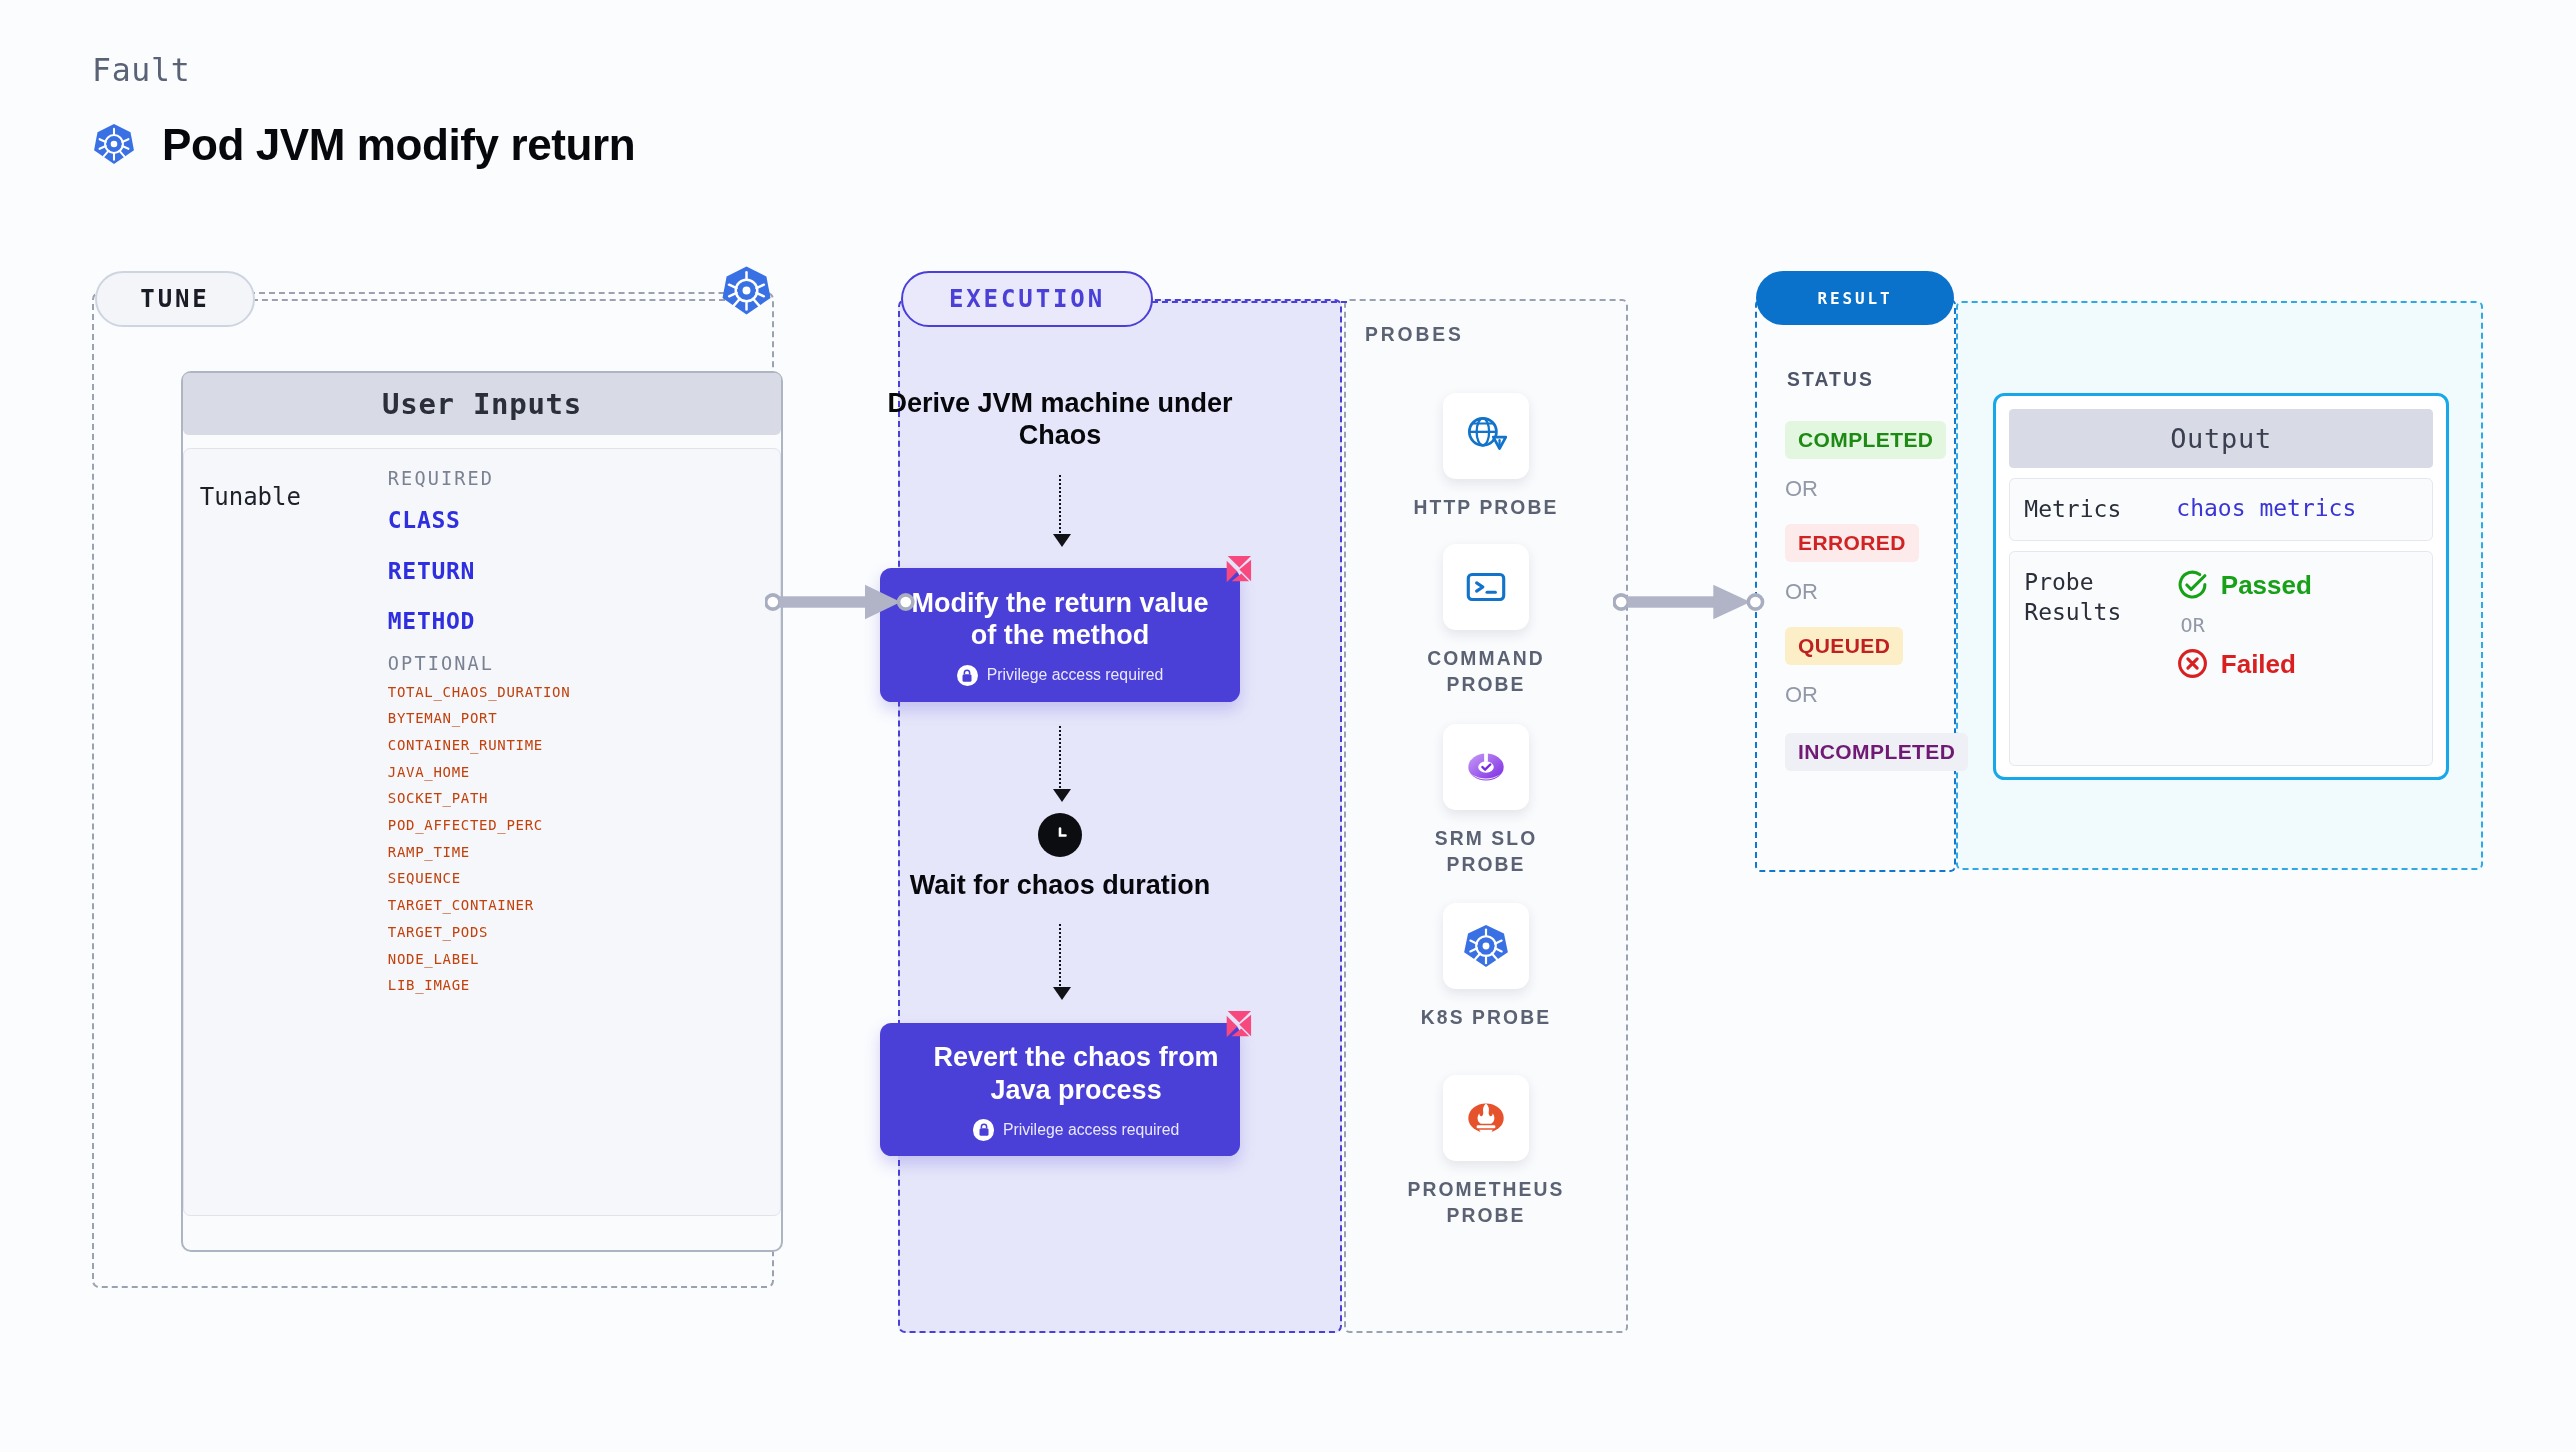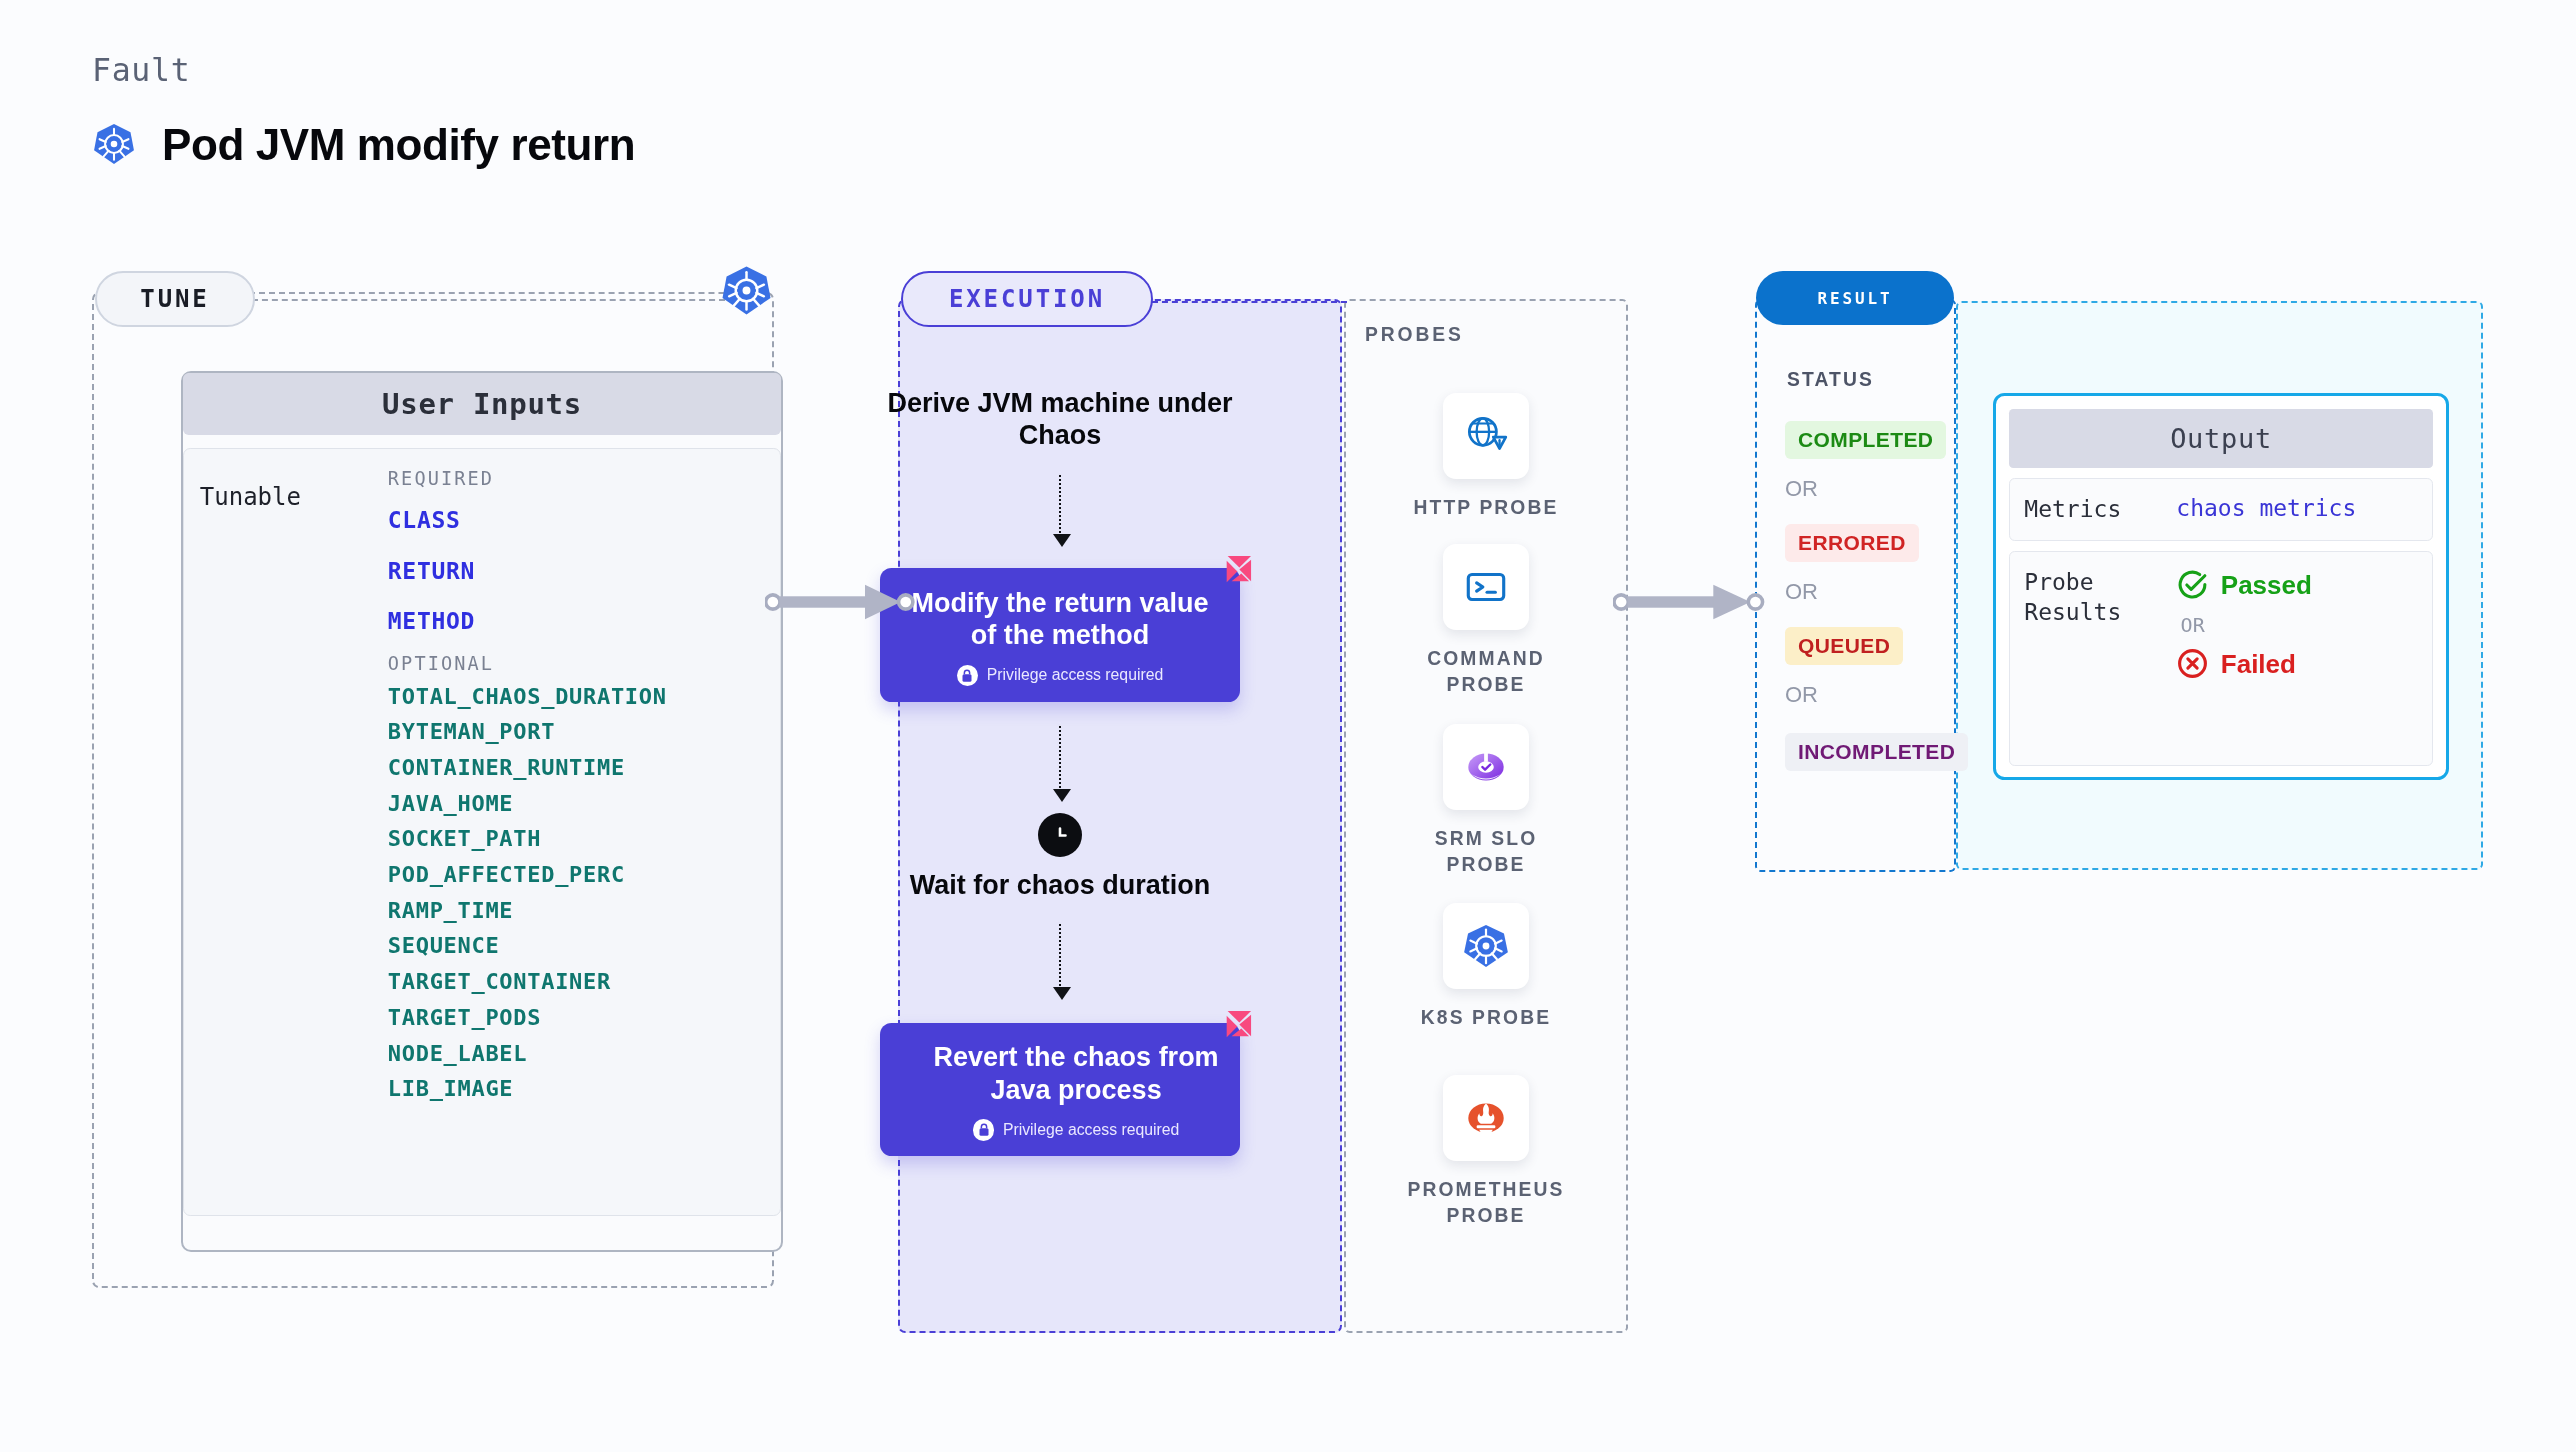--- a/index.html
+++ b/index.html
@@ -81,21 +81,21 @@
     font-size: 18.6px; color: #7a8192; letter-spacing: 2.1px;
     margin-bottom: 10px;
   }
   .req-item {
     font-family: "DejaVu Sans Mono", monospace;
     font-size: 23px; font-weight: 700; color: #2f2fe0;
     letter-spacing: 0.7px; margin: 8.6px 0 15.8px 0; cursor: pointer;
   }
   .opt-item {
     font-family: "DejaVu Sans Mono", monospace;
-    font-size: 22px; font-weight: 700; color: #0f766e;
+    font-size: 14px; font-weight: 400; color: #c2410c;
     letter-spacing: 0.7px; margin-bottom: 10.7px; cursor: pointer;
   }
   .grp-label.optional { margin-top: 2.9px; }
 
   
   #exec-box {
     position: absolute; left: 898px; top: 299px;
     width: 444px; height: 1034px;
     background: #e6e6fa; border: 2.9px dashed #4a3fd6; border-radius: 7.2px;
   }

